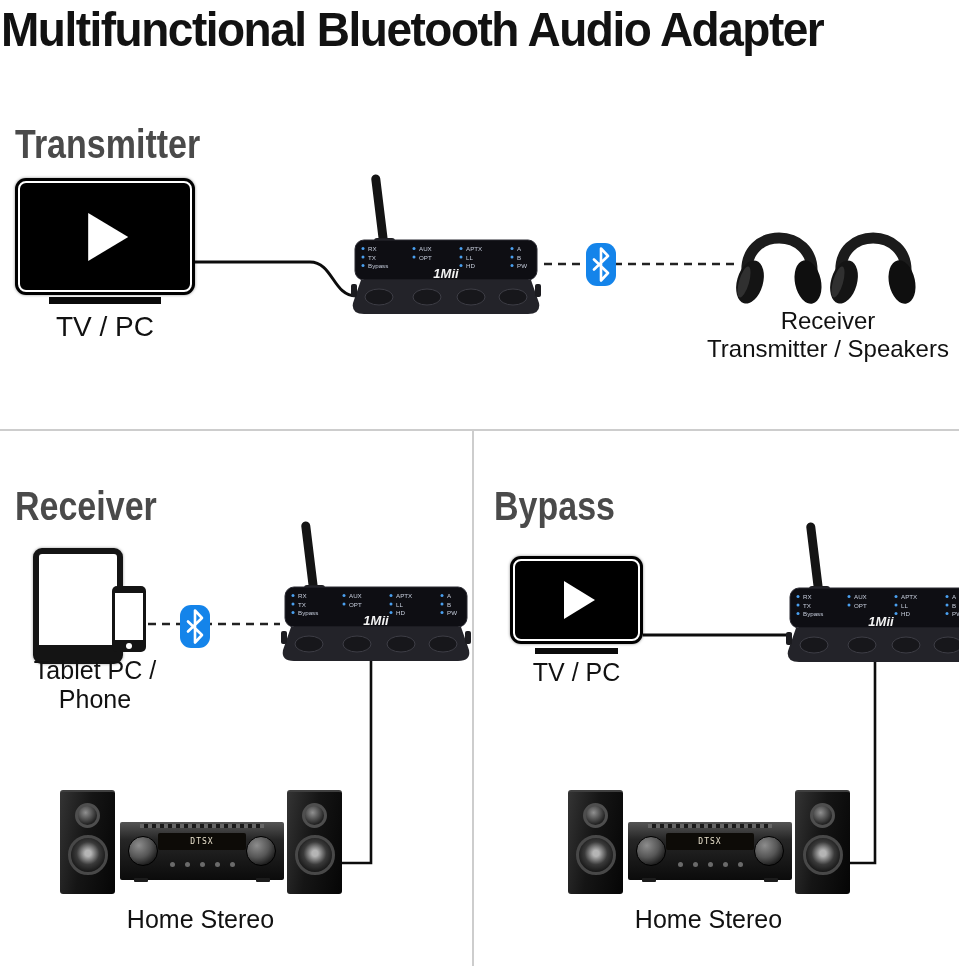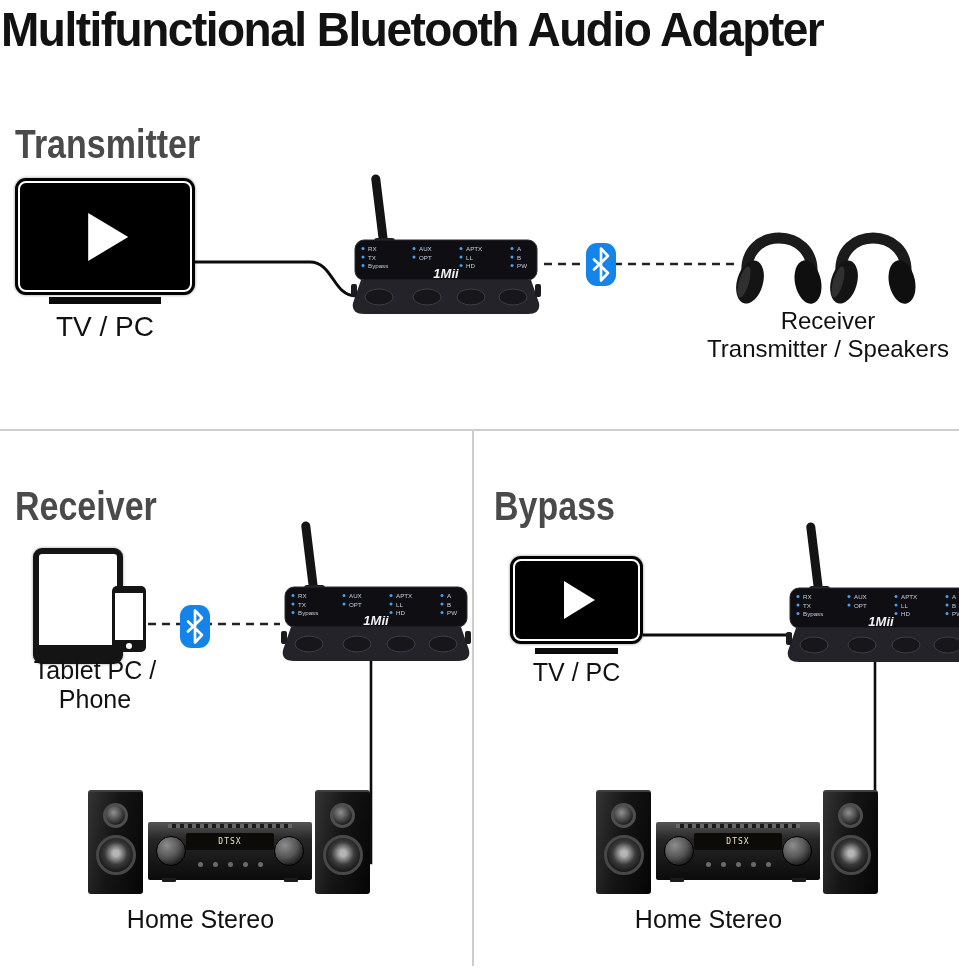--- a/index.html
+++ b/index.html
@@ -61,21 +61,21 @@
   #adapter-r{left:281px;top:521px;}
   #adapter-b{left:786px;top:522px;}
   
   .headphone{position:absolute;z-index:2;}
   #hp-1{left:735px;top:212px;}
   #hp-2{left:829px;top:212px;}
   
   .stereo-slot{position:absolute;width:281px;height:108px;z-index:2;}
   #stereo-r{left:60px;top:788px;}
   #stereo-b{left:568px;top:788px;}
-  .stereo{position:relative;width:281px;height:108px;margin-left:28px;}
+  .stereo{position:relative;width:281px;height:108px;}
   .spk{position:absolute;top:2px;width:55px;height:102px;border-radius:3px;
     background:linear-gradient(100deg,#343434,#151515 45%,#050505);border-top:2px solid #3f3f3f;}
   .spk-l{left:0;}
   .spk-r{left:227px;}
   .tweeter{width:19px;height:19px;margin:11px auto 7px auto;border-radius:50%;
     border:3px solid #4e4e4e;background:radial-gradient(circle at 40% 35%,#909090,#222 70%);}
   .woofer{width:34px;height:34px;margin:0 auto;border-radius:50%;
     border:3px solid #484848;background:radial-gradient(circle at 50% 45%,#b5b5b5 12%,#3a3a3a 45%,#101010 80%);}
   .avr{position:absolute;left:60px;top:34px;width:164px;height:58px;border-radius:2px;
     background:linear-gradient(#555 0%,#262626 30%,#0b0b0b 100%);}

